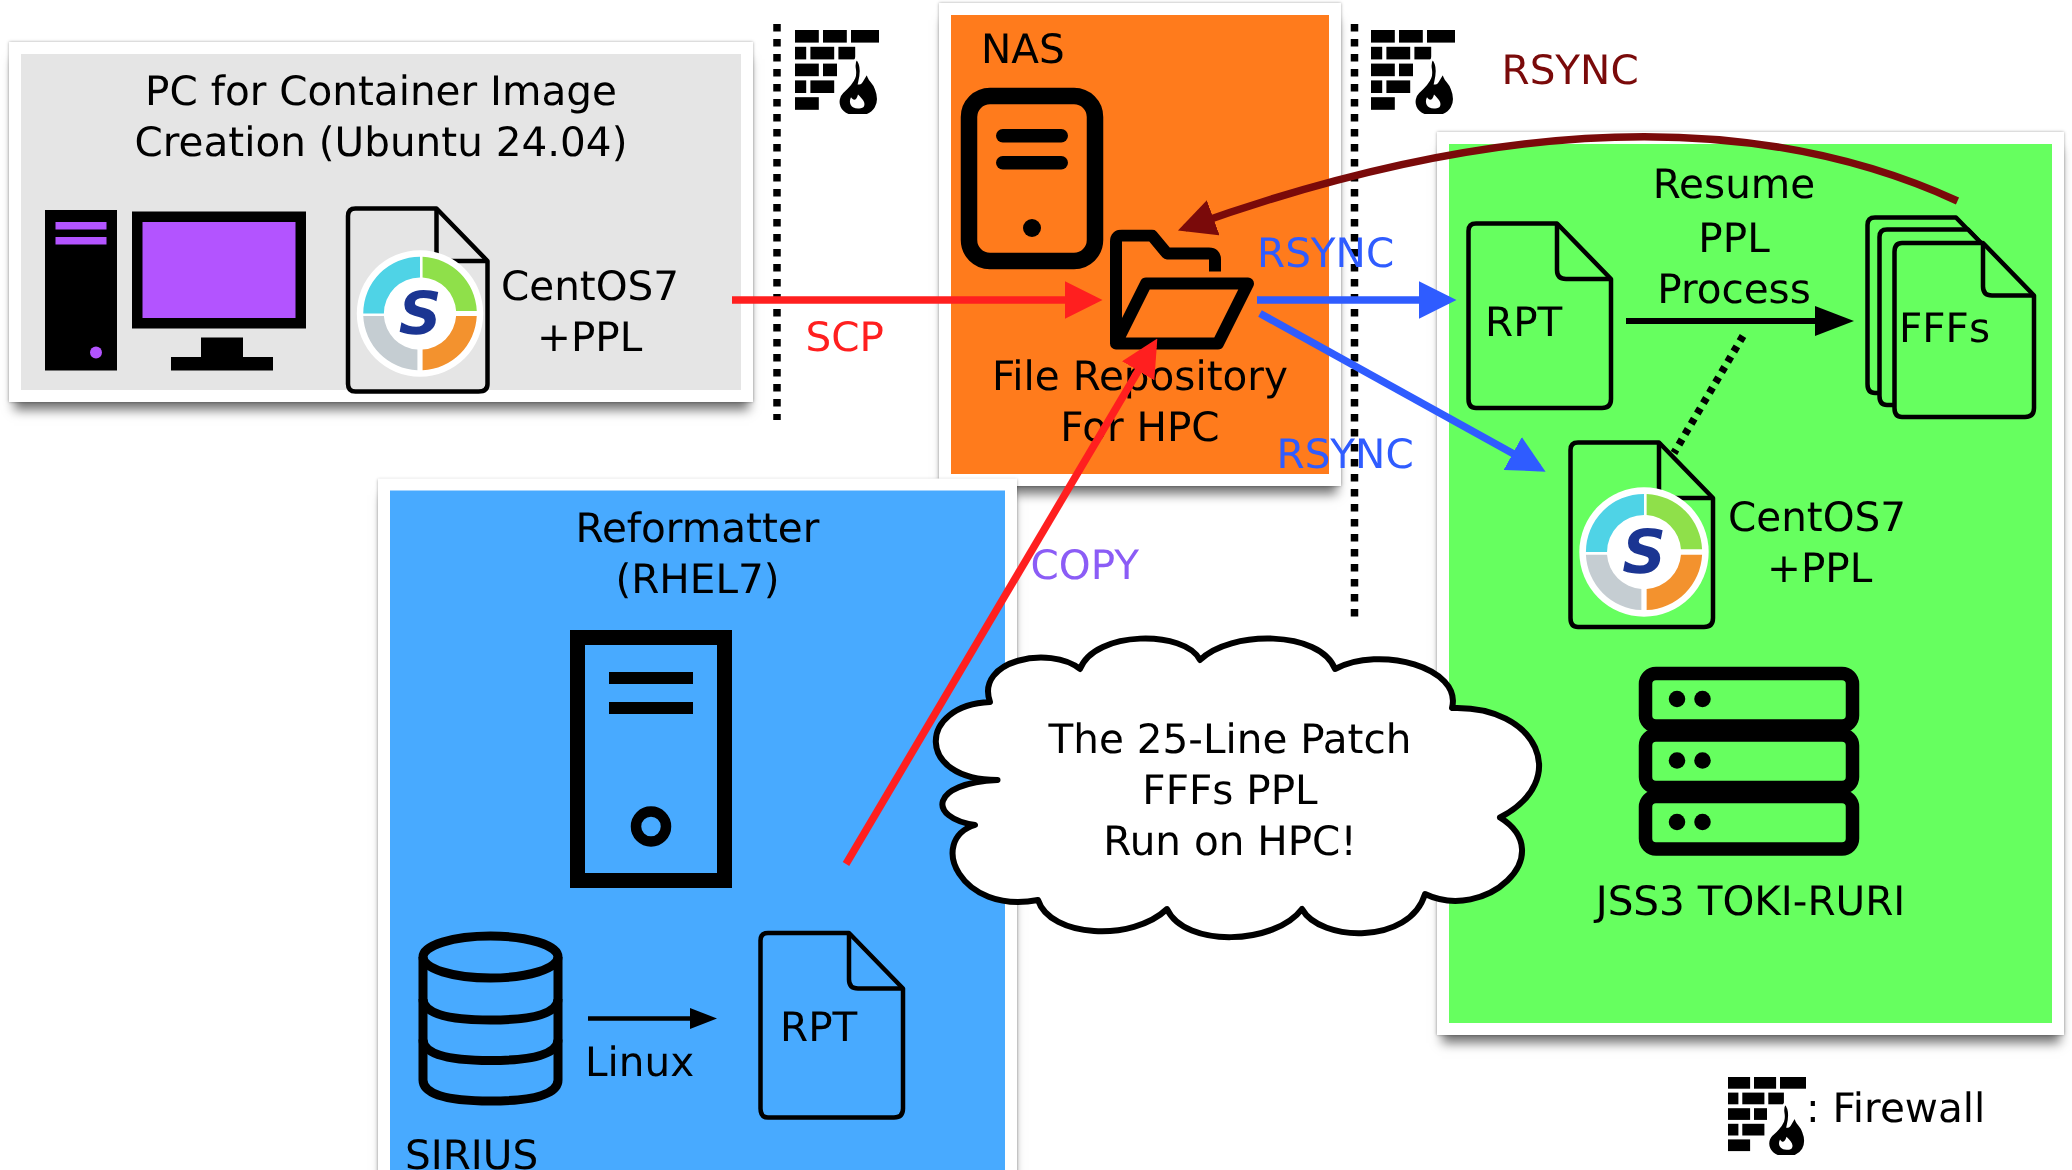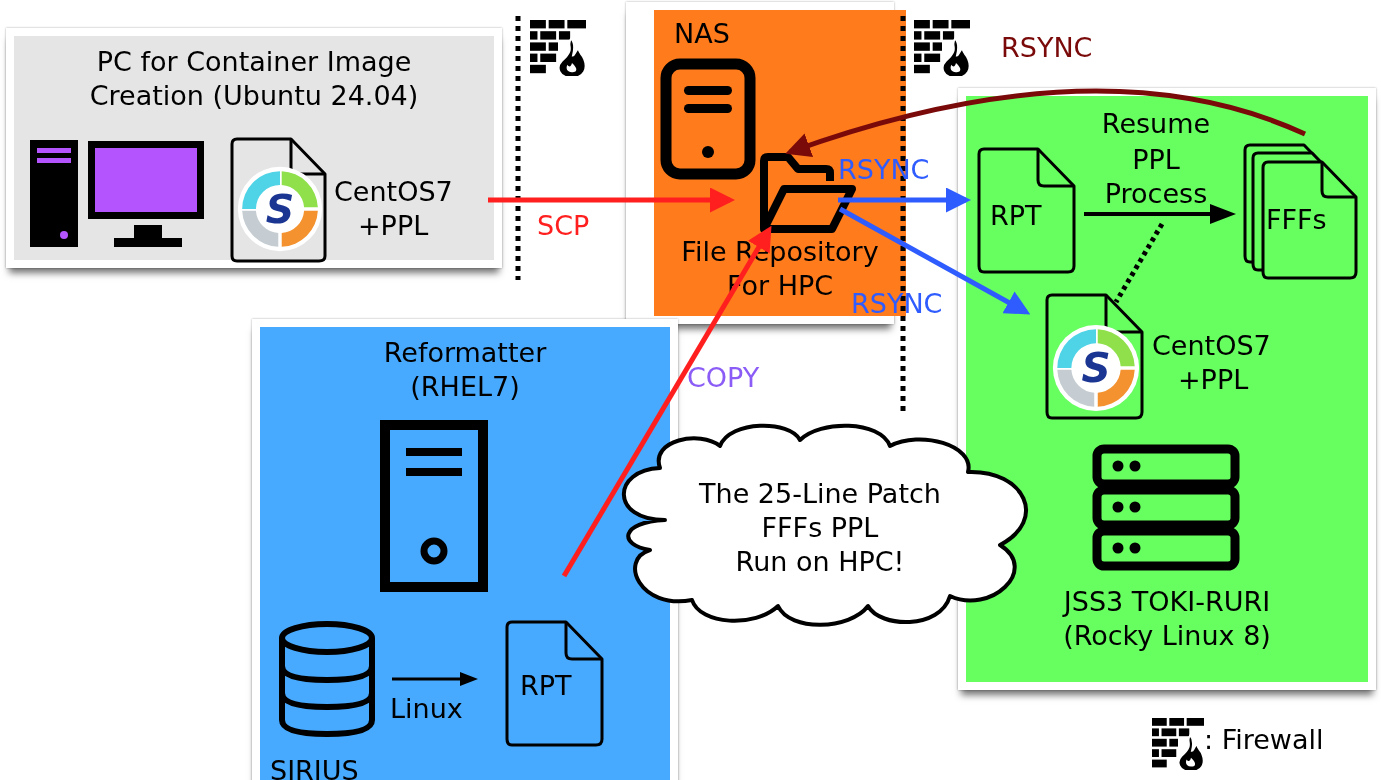--- a/index.html
+++ b/index.html
@@ -68,21 +68,21 @@
       <path d="M8 3 H62 L96 38 V120 Q96 125 90 125 H8 Q3 125 3 120 V8 Q3 3 8 3 Z" fill="none" stroke="#000" stroke-width="3" stroke-linejoin="round"></path>
       <path d="M62 3 V32 Q62 38 68 38 H96" fill="none" stroke="#000" stroke-width="3"></path>
       <use href="#slogo" x="8" y="30" width="86" height="86"></use>
     </svg>
     <div class="lbl t28" style="left:320px;top:142px;">CentOS7</div>
     <div class="lbl t28" style="left:344px;top:176px;">+PPL</div>
   </div>
 </div>
 
 <div class="panel" style="left:626px;top:2px;width:268px;height:322px;">
-  <div class="fill" style="background:#ff7b1c;margin-left:20px;">
+  <div class="fill" style="background:#ff7b1c;">
     <div class="lbl t28" style="left:20px;top:10px;">NAS</div>
     <svg style="position:absolute;left:6px;top:48px;" width="96" height="122" viewBox="0 0 96 122">
       <rect x="6" y="6" width="84" height="110" rx="14" fill="none" stroke="#000" stroke-width="11"></rect>
       <rect x="24" y="28" width="48" height="9" rx="4.5" fill="#000"></rect>
       <rect x="24" y="46" width="48" height="9" rx="4.5" fill="#000"></rect>
       <circle cx="48" cy="94" r="6" fill="#000"></circle>
     </svg>
     <svg style="position:absolute;left:104px;top:143px;" width="100" height="82" viewBox="0 0 100 82">
       <path d="M6 76 V8 Q6 4 10 4 H30 L40 16 H68 Q72 16 72 20 V28" fill="none" stroke="#000" stroke-width="8" stroke-linejoin="round"></path>
       <path d="M6 76 L26 36 H94 L74 76 Z" fill="none" stroke="#000" stroke-width="8" stroke-linejoin="round"></path>
@@ -166,21 +166,20 @@
       <g fill="#000">
         <circle cx="26" cy="22" r="5.5"></circle>
           <circle cx="43" cy="22" r="5.5"></circle>
         <circle cx="26" cy="63" r="5.5"></circle>
           <circle cx="43" cy="63" r="5.5"></circle>
         <circle cx="26" cy="104" r="5.5"></circle>
           <circle cx="43" cy="104" r="5.5"></circle>
       </g>
     </svg>
     <div class="lbl t28" style="left:0;right:0;top:492px;">JSS3 TOKI-RURI</div>
-    <div class="lbl t28" style="left:0;right:0;top:526px;">(Rocky Linux 8)</div>
   </div>
 </div>
 
 <svg class="overlay" width="1381" height="780" viewBox="0 0 1381 780">
   <defs>
     <marker id="mRed" viewBox="0 0 10 10" refX="8" refY="5" markerWidth="5" markerHeight="5" orient="auto">
         <path d="M0 0 L10 5 L0 10 Z" fill="#ff1f1f"></path>
       </marker>
     <marker id="mBlue" viewBox="0 0 10 10" refX="8" refY="5" markerWidth="5" markerHeight="5" orient="auto">
         <path d="M0 0 L10 5 L0 10 Z" fill="#2f5cff"></path>

